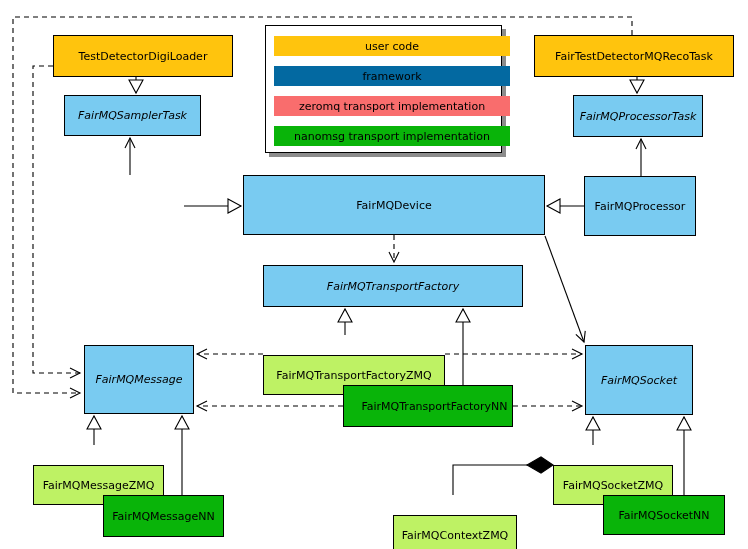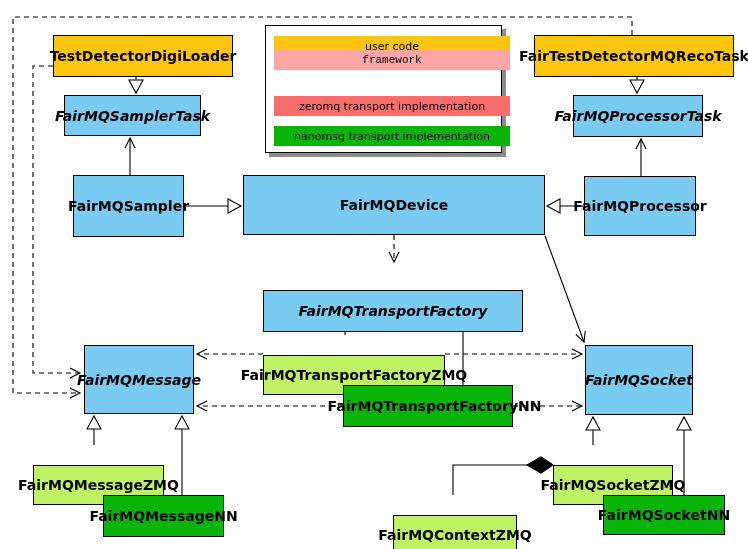--- a/index.html
+++ b/index.html
@@ -8,53 +8,53 @@
     width:748px;height:549px;
     background:#ffffff;
     font-family:"DejaVu Sans","Liberation Sans",sans-serif;
     overflow:hidden;
   }
   #wires{position:absolute;left:0;top:0;z-index:1;}
   .node{
     position:absolute;z-index:2;box-sizing:border-box;
     border:1px solid #000;
     display:flex;align-items:center;justify-content:center;
-    font-weight:bold;font-size:14px;color:#000;
+    font-weight:normal;font-size:11px;color:#000;
     text-align:center;white-space:nowrap;
   }
   .abstract{font-style:italic;}
   .cat-user{background:#FFC40D;}
   .cat-framework{background:#79CBF1;}
   .cat-zmq{background:#bef264;margin-top:20px;}
   .cat-nn{background:#09B409;}
   .legend{
     position:absolute;z-index:2;box-sizing:border-box;
     left:265px;top:25px;width:237px;height:128px;
     background:#fff;border:1px solid #000;
     box-shadow:4px 4px 0 #8c8c8c;
   }
   .legend-item{
     position:absolute;left:8px;width:236px;height:20px;
     display:flex;align-items:center;justify-content:center;
     font-size:11px;font-weight:normal;color:#000;white-space:nowrap;
   }
   .legend-item:nth-child(1){top:10px;background:#FFC40D;}
-  .legend-item:nth-child(2){top:24px;background:#fca5a5;font-family:Liberation Mono, monospace;}
+  .legend-item:nth-child(2){top:40px;background:#0369a1;}
   .legend-item:nth-child(3){top:70px;background:#F96D6D;text-align:center;}
   .legend-item:nth-child(4){top:100px;background:#09B409;}
 
   
   #n0{left:53px;top:35px;width:180px;height:42px;}
   #n1{left:534px;top:35px;width:200px;height:42px;}
   #n2{left:64px;top:95px;width:137px;height:41px;}
   #n3{left:573px;top:95px;width:130px;height:42px;}
   #n4{left:73px;top:175px;width:111px;height:62px;}
   #n5{left:243px;top:175px;width:302px;height:60px;}
   #n6{left:584px;top:176px;width:112px;height:60px;}
-  #n7{left:263px;top:265px;width:260px;height:42px;margin-top:25px;}
+  #n7{left:263px;top:265px;width:260px;height:42px;}
   #n8{left:263px;top:335px;width:182px;height:40px;}
   #n9{left:343px;top:385px;width:170px;height:42px;padding-left:13px;}
   #n10{left:84px;top:345px;width:110px;height:69px;}
   #n11{left:585px;top:345px;width:108px;height:70px;}
   #n12{left:33px;top:445px;width:131px;height:40px;}
   #n13{left:103px;top:495px;width:121px;height:42px;}
   #n14{left:553px;top:445px;width:120px;height:40px;}
   #n15{left:393px;top:495px;width:124px;height:40px;}
   #n16{left:603px;top:495px;width:122px;height:40px;}
 </style>
@@ -109,21 +109,20 @@
     <div class="legend-item">user code</div>
     <div class="legend-item">framework</div>
     <div class="legend-item">zeromq transport implementation</div>
     <div class="legend-item">nanomsg transport implementation</div>
   </div>
 
   <div id="n0" class="node cat-user">TestDetectorDigiLoader</div>
   <div id="n1" class="node cat-user">FairTestDetectorMQRecoTask</div>
   <div id="n2" class="node cat-framework abstract">FairMQSamplerTask</div>
   <div id="n3" class="node cat-framework abstract">FairMQProcessorTask</div>
-  <div id="n4" class="node cat-framework">FairMQSampler</div>
   <div id="n6" class="node cat-framework">FairMQProcessor</div>
   <div id="n5" class="node cat-framework">FairMQDevice</div>
   <div id="n7" class="node cat-framework abstract">FairMQTransportFactory</div>
   <div id="n8" class="node cat-zmq">FairMQTransportFactoryZMQ</div>
   <div id="n9" class="node cat-nn">FairMQTransportFactoryNN</div>
   <div id="n10" class="node cat-framework abstract">FairMQMessage</div>
   <div id="n11" class="node cat-framework abstract">FairMQSocket</div>
   <div id="n12" class="node cat-zmq">FairMQMessageZMQ</div>
   <div id="n13" class="node cat-nn">FairMQMessageNN</div>
   <div id="n14" class="node cat-zmq">FairMQSocketZMQ</div>

